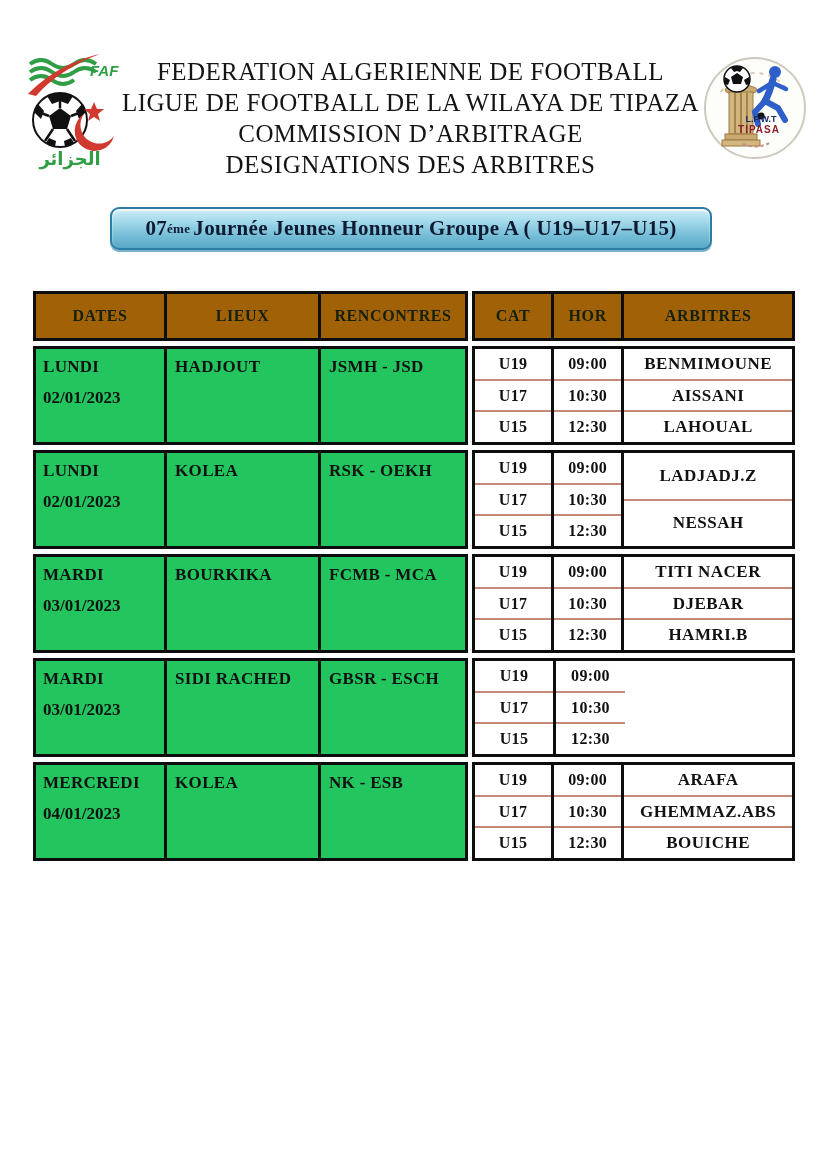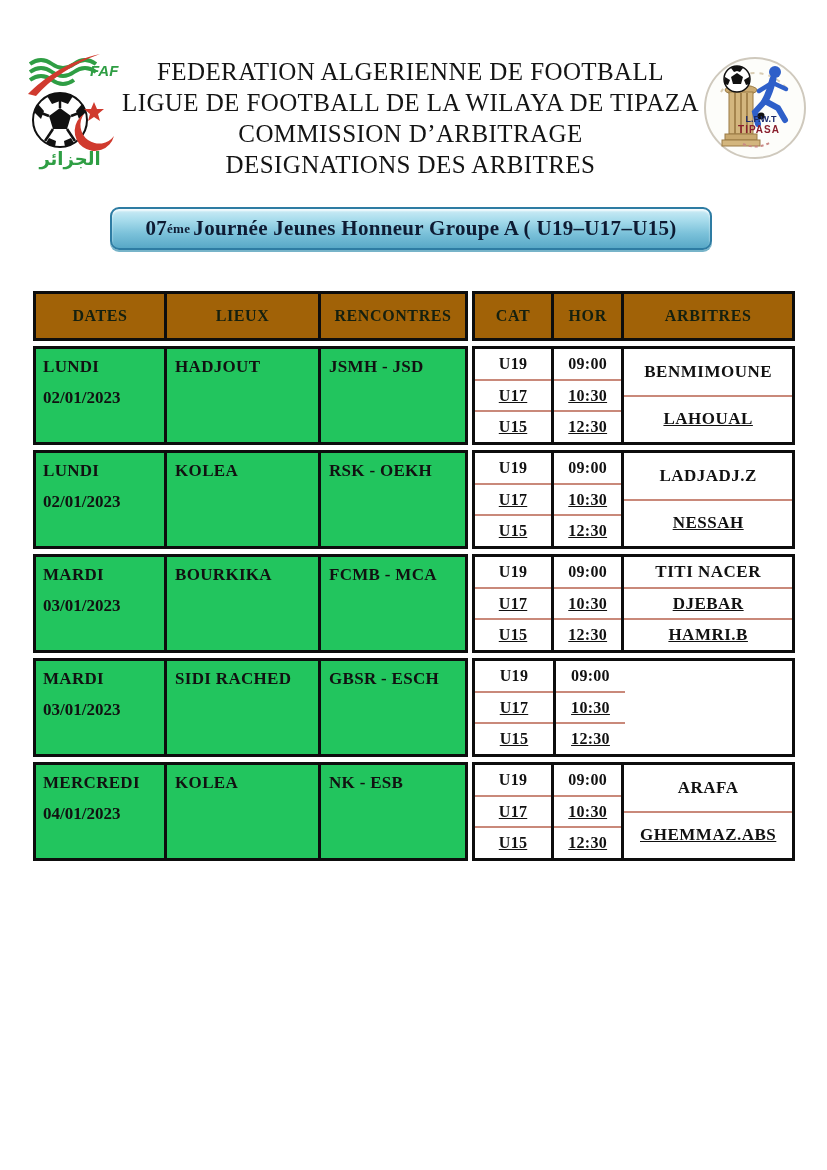--- a/index.html
+++ b/index.html
@@ -90,21 +90,21 @@
   .datecell .dd { margin-bottom: 11px; letter-spacing: 0.3px; }
   .plaincell { padding: 8px 4px 0 8px; font-weight: bold; font-size: 17px; letter-spacing: 0.3px; }
 
   .subcol { display: flex; flex-direction: column; border-left: 3px solid #0d0d0d; }
   .subcol:first-child { border-left: none; }
   .subcell {
     flex: 1;
     display: flex; align-items: center; justify-content: center;
     font-weight: bold; font-size: 16px; letter-spacing: 0.3px;
   }
-  .subcell + .subcell { border-top: 2px solid #c9897a; text-decoration: underline; }
+  .subcell + .subcell { border-top: 2px solid #c9897a; }
   .arb .subcell { font-size: 17px; letter-spacing: 0.5px; }
 
   .ar-caption { font-family: "DejaVu Sans", sans-serif; }
 </style>
 </head>
 <body>
 
 <div class="page">
 
   <div class="doc-header">
@@ -222,20 +222,21 @@
               <div class="subcell">U17</div>
               <div class="subcell">U15</div>
             </div>
       <div class="subcol c-hor">
               <div class="subcell">09:00</div>
               <div class="subcell">10:30</div>
               <div class="subcell">12:30</div>
             </div>
       <div class="subcol c-arb arb">
               <div class="subcell">BENMIMOUNE</div>
+              <div class="subcell">AISSANI</div>
               <div class="subcell">LAHOUAL</div>
             </div>
     </div>
   </div>
 
   <div class="trow grow">
     <div class="left-part">
       <div class="lcell c-date datecell">
         <div class="dd">LUNDI</div>
         <div>02/01/2023</div>
@@ -332,19 +333,20 @@
               <div class="subcell">U15</div>
             </div>
       <div class="subcol c-hor">
               <div class="subcell">09:00</div>
               <div class="subcell">10:30</div>
               <div class="subcell">12:30</div>
             </div>
       <div class="subcol c-arb arb">
               <div class="subcell">ARAFA</div>
               <div class="subcell">GHEMMAZ.ABS</div>
+              <div class="subcell">BOUICHE</div>
             </div>
     </div>
   </div>
 </div>
   </div>
 
 </div>
 
 </body></html>

